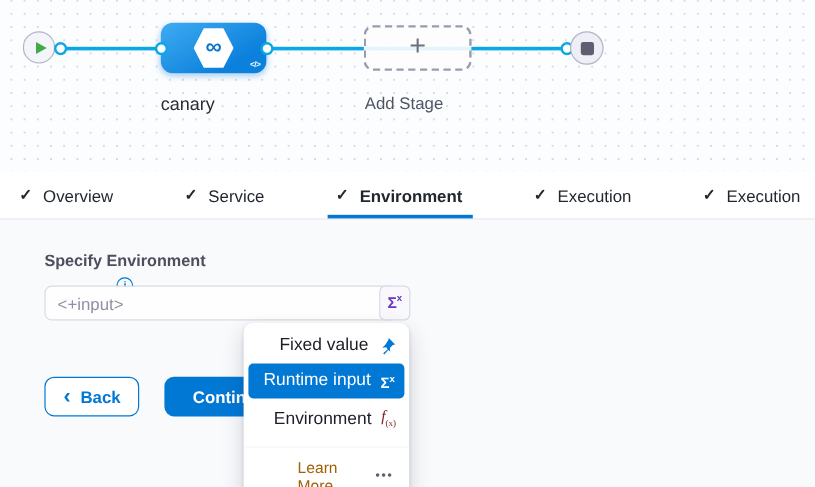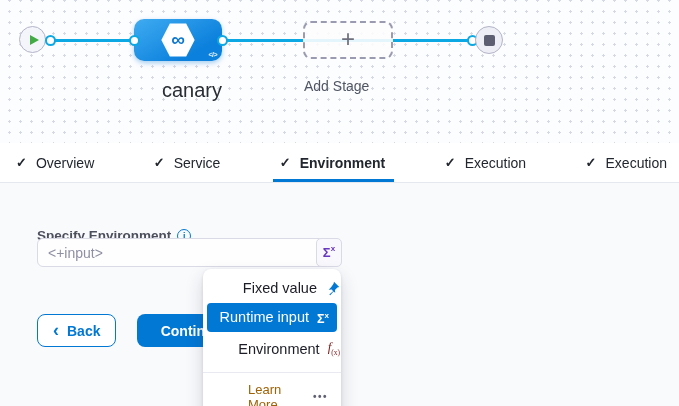--- a/index.html
+++ b/index.html
@@ -38,38 +38,38 @@
     position:absolute; left:303px; top:21px; width:90px; height:38px; border-radius:8px;
     border:2px dashed #9a9bb0; background:rgba(253,253,254,0.9);
     display:flex; align-items:center; justify-content:center; cursor:pointer;
   }
   .plus { color:#6f707e; font-size:24px; font-weight:300; line-height:1; margin-top:-2px; }
   .node-stop {
     position:absolute; left:475px; top:26px; width:28px; height:28px; border-radius:50%;
     background:#eeeef6; border:1.5px solid #b3b4c7; display:flex; align-items:center; justify-content:center;
   }
   .stop-square { width:11px; height:11px; background:#5d5e72; border-radius:2px; }
-  .stage-label { position:absolute; left:134px; top:79px; width:88px; text-align:right; font-size:20px; color:#2a2e34; }
+  .stage-label { position:absolute; left:134px; top:79px; width:88px; text-align:left; font-size:15px; color:#2a2e34; }
   .addstage-label { position:absolute; left:304px; top:78px; width:104px; text-align:left; font-size:14px; color:#4f5562; }
 
   
   .tabbar {
     position:absolute; left:0; top:143px; width:679px; height:40px; background:#ffffff;
     border-bottom:1px solid #e6e8f0; display:flex; align-items:center;
     justify-content:space-between; padding:0 12px 0 16px;
   }
   .tab { position:relative; height:100%; display:flex; align-items:center; gap:9px; cursor:pointer; }
   .tab-check { font-size:13px; font-weight:700; color:#22272f; }
   .tab-label { font-size:14px; color:#22272f; font-weight:500; }
   .tab.active .tab-label { font-weight:700; }
   .tab.active::after { content:""; position:absolute; left:-7px; right:-9px; bottom:0; height:3px; background:#0278d5; }
 
   
   .content { position:absolute; left:0; top:184px; width:679px; height:222px; background:#f9fafc; }
-  .field-label-row { position:absolute; left:37px; top:44px; display:flex; align-items:center; gap:6px; }
+  .field-label-row { position:absolute; left:37px; top:26px; display:flex; align-items:center; gap:6px;flex-direction:column; }
   .field-label { font-size:13.5px; font-weight:700; color:#4d4f5c; }
   .info-icon {
     width:14px; height:14px; border-radius:50%; border:1.3px solid #0278d5; color:#0278d5;
     font-size:9px; font-weight:700; display:inline-flex; align-items:center; justify-content:center; cursor:pointer;
   }
   .env-input {
     position:absolute; left:37px; top:54px; width:295px; height:29px;
     border:1px solid #d9dae5; border-radius:6px; background:#fefeff;
     padding:0 10px; font-family:"Liberation Sans",sans-serif; font-size:14px; color:#8f90a2; outline:none;
   }
@@ -96,21 +96,21 @@
   }
 
   
   .dropdown {
     position:absolute; left:203px; top:85px; width:138px; z-index:20;
     background:#ffffff; border-radius:8px; padding-top:7px;
     box-shadow:0 8px 18px rgba(40,41,61,0.18), 0 1px 3px rgba(40,41,61,0.14);
   }
   .dd-item {
     display:flex; justify-content:flex-end; align-items:center; gap:8px;
-    padding:2px 1px; font-size:14.5px; color:#1c1d26; cursor:pointer; line-height:21px;
+    padding:2px 11px; font-size:14.5px; color:#1c1d26; cursor:pointer; line-height:21px;
   }
   .dd-item.selected {
     background:#0278d5; color:#ffffff; margin:2px 4px; padding:2px 8px; border-radius:4px;align-items:center;
   }
   .pin-icon { width:15px; height:15px; fill:#0278d5; flex:0 0 auto; }
   .dd-sigma { font-size:12.5px; font-weight:700; color:#ffffff; }
   .fx-icon { color:#7f1d1d; font-size:13px; font-style:italic; font-family:"Liberation Serif",serif; }
   .fx-icon sub { font-size:7.5px; font-style:normal; }
   .dd-footer {
     margin-top:7px; border-top:1px solid #e9eaf1; padding:9px 13px 11px;

